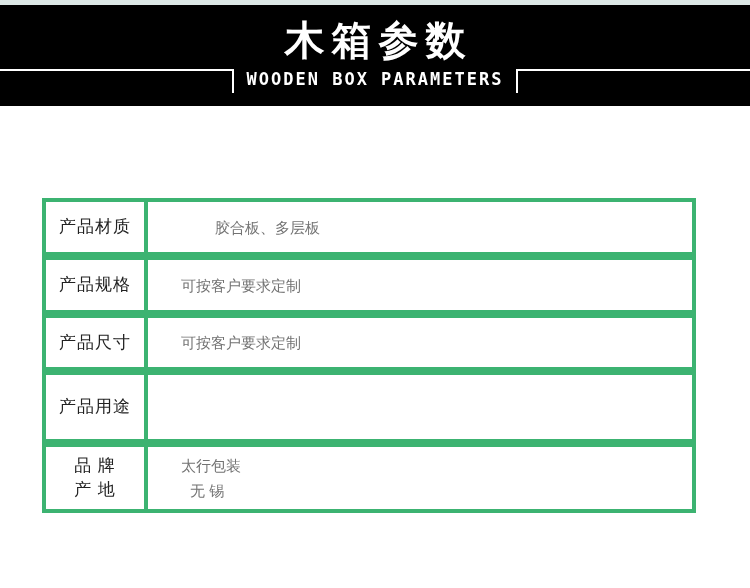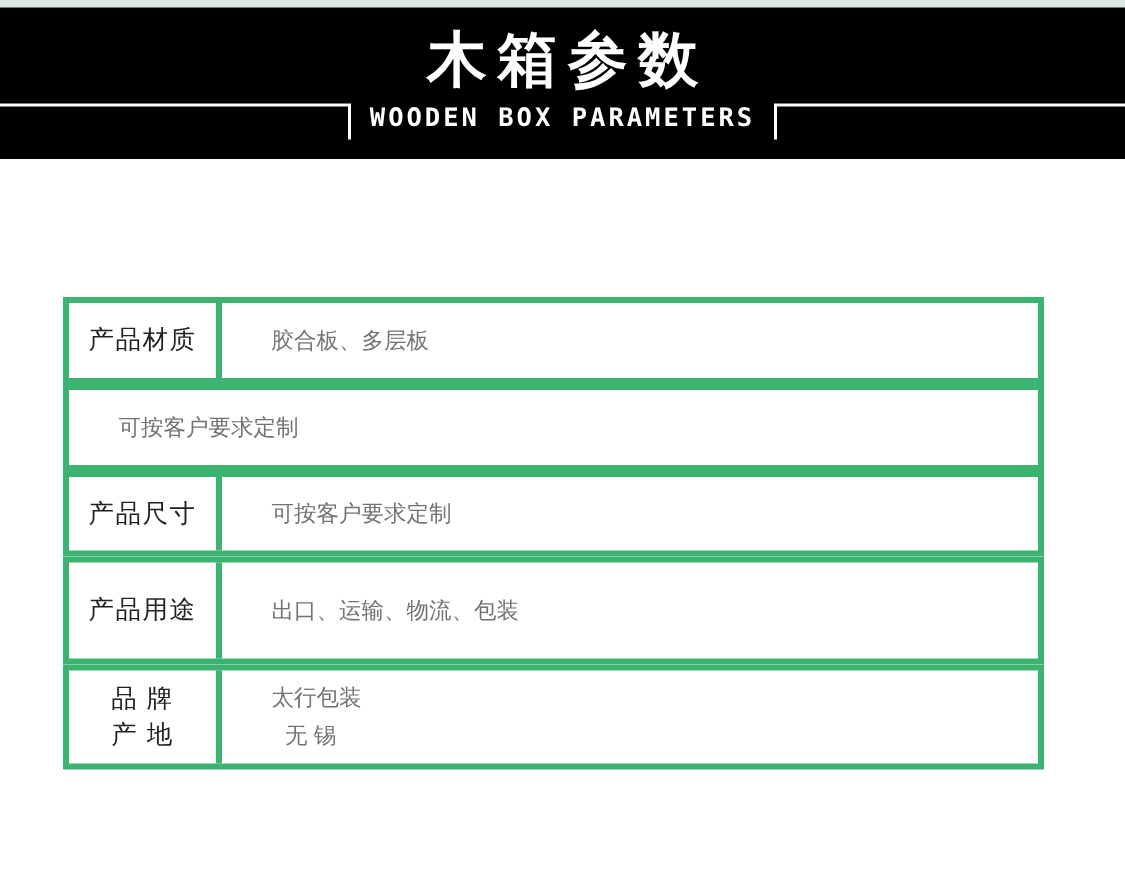--- a/index.html
+++ b/index.html
@@ -50,21 +50,21 @@
     margin: 92px 0 0 42px;
     width: 654px;
   }
   .t-row {
     box-sizing: border-box;
     width: 654px;
     display: flex;
     border: 4px solid #3cb371;
     background: #ffffff;
   }
-  .t-row.r1 { height: 58px; }
+  .t-row.r1 { height: 58px; gap: 34px; }
   .t-row.r2 { height: 58px; }
   .t-row.r3 { height: 57px; }
   .t-row.r4 { height: 72px; }
   .t-row.r5 { height: 70px; }
 
   .t-label {
     box-sizing: border-box;
     width: 102px;
     border-right: 4px solid #3cb371;
     display: flex; flex-direction: column;
@@ -107,37 +107,35 @@
 <div class="spec-table">
 
   <div class="t-row r1">
     <div class="t-label">产品材质</div>
     <div class="t-value">
       <span>胶合板、多层板</span>
     </div>
   </div>
 
   <div class="t-row r2">
+    <div class="t-label">产品规格</div>
     <div class="t-value">
       <span>可按客户要求定制</span>
     </div>
   </div>
 
   <div class="t-row r3">
     <div class="t-label">产品尺寸</div>
     <div class="t-value">
       <span>可按客户要求定制</span>
     </div>
   </div>
 
   <div class="t-row r4">
     <div class="t-label">产品用途</div>
-    <div class="t-value">
-      <span>出口、运输、物流、包装</span>
-    </div>
   </div>
 
   <div class="t-row r5">
     <div class="t-label">
       <span>品 牌</span>
       <span>产 地</span>
     </div>
     <div class="t-value">
       <span>太行包装</span>
       <span class="line2">无 锡</span>

